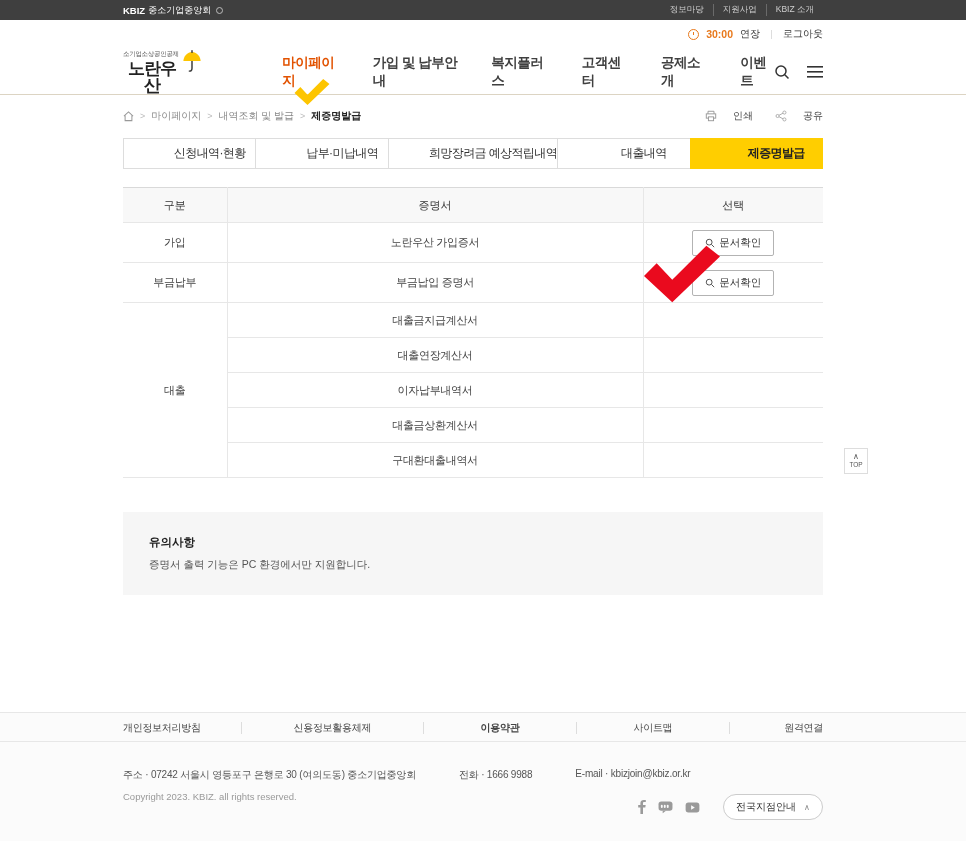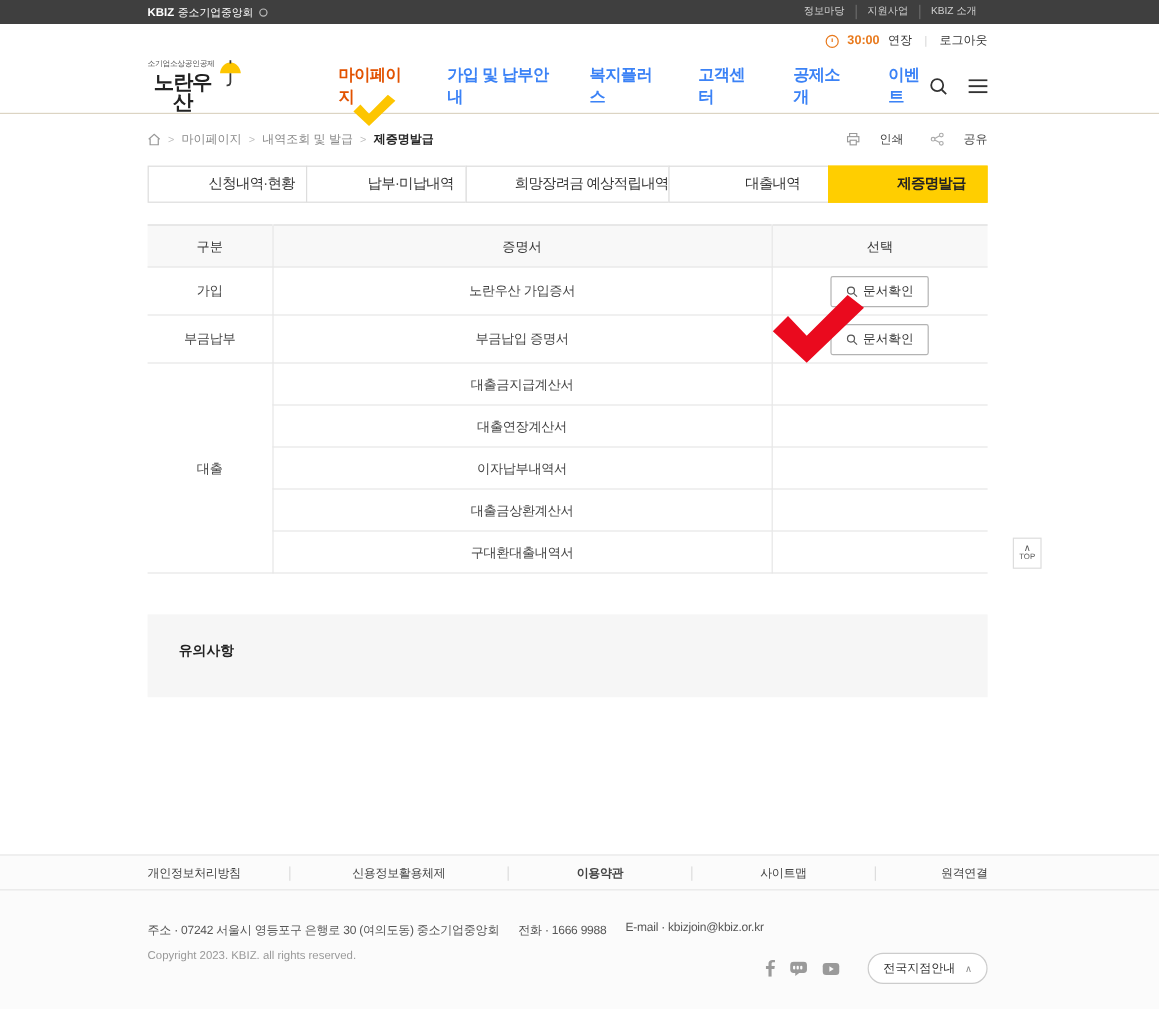--- a/index.html
+++ b/index.html
@@ -29,21 +29,21 @@
 
   
   .header { height:47px; border-bottom:1px solid #dcd4c3; position:relative; }
   .header .inner { display:flex; align-items:center; height:47px; }
   .logo { display:flex; align-items:flex-start; cursor:pointer; margin-top:2px; }
   .logo-text { display:flex; flex-direction:column; line-height:1; }
   .logo-small { font-size:6.5px; color:#555; letter-spacing:-0.3px; margin-bottom:2px; }
   .logo-main { font-size:17px; font-weight:bold; color:#222; letter-spacing:-1px;text-align:center; }
   .umbrella { margin-left:1px; margin-top:-2px; }
   .gnb { display:flex; align-items:center; margin-left:80px; gap:34px; }
-  .gnb a { font-size:13.5px; font-weight:bold; color:#3b82f6; text-decoration:none; letter-spacing:-0.5px; cursor:pointer; }
+  .gnb a { font-size:13.5px; font-weight:bold; color:#404040; text-decoration:none; letter-spacing:-0.5px; cursor:pointer; }
   .gnb a.active { color:#e25200; }
   .header-icons { margin-left:auto; display:flex; align-items:center; gap:17px; }
   .icon-btn { cursor:pointer; display:flex; align-items:center; }
 
   
   .yellow-check { position:absolute; left:292px; top:79px; z-index:20; }
   
   .red-check { position:absolute; left:644px; top:245px; z-index:20; }
 
   
@@ -88,21 +88,21 @@
   
   .footer { position:absolute; left:0; top:712px; width:966px; height:129px; background:#fbfbfb; border-top:1px solid #e7e7e7; }
   .f-links { height:29px; border-bottom:1px solid #e7e7e7; }
   .f-links .inner { display:flex; height:29px; align-items:center; }
   .f-seg { display:flex; align-items:center; justify-content:center; height:12px; }
   .f-seg a { font-size:10px; color:#444; text-decoration:none; cursor:pointer; letter-spacing:-0.3px; }
   .f-seg + .f-seg { border-left:1px solid #ddd; }
   .s1 { flex:1.2; justify-content:flex-start; } .s2 { flex:1.85; } .s3 { flex:1.55;font-weight:bold; } .s4 { flex:1.55; } .s5 { flex:0.95; justify-content:flex-end; }
   .f-body { position:relative; height:99px; }
   .f-body .inner { padding-top:26px; }
-  .addr-line { display:flex; gap:16px; font-size:10px; color:#555; letter-spacing:-0.2px; }
+  .addr-line { display:flex; gap:43px; font-size:10px; color:#555; letter-spacing:-0.2px; }
   .copyright { margin-top:9px; font-size:9.5px; color:#999; }
   .f-social { position:absolute; left:515px; top:58px; display:flex; align-items:center; gap:12px; }
   .f-social .sicon { cursor:pointer; display:flex; align-items:center; }
   .branch-btn { position:absolute; left:600px; top:52px; width:100px; height:26px; border:1px solid #ccc; border-radius:13px; background:#fff; display:flex; align-items:center; justify-content:center; gap:8px; font-size:10px; color:#333; cursor:pointer; font-family:inherit; }
   .branch-btn .chev { font-size:8px; color:#888; }
 </style>
 </head>
 <body>
 
 <div class="page">
@@ -281,20 +281,21 @@
         </tr>
         <tr>
           <td>구대환대출내역서</td>
           <td></td>
         </tr>
       </tbody>
     </table>
 
     <div class="notice">
       <div class="notice-title">유의사항</div>
+      <div class="notice-text">증명서 출력 기능은 PC 환경에서만 지원합니다.</div>
     </div>
   </div>
 
   <svg class="red-check" width="76" height="58" viewBox="0 0 78 58">
     <polygon points="0,31 13,18 29,35 64,0 78,11 29,58" fill="#ea0a1e"></polygon>
   </svg>
 
   <div class="top-btn">
     <span class="chev">∧</span>
     <span class="lbl">TOP</span>

